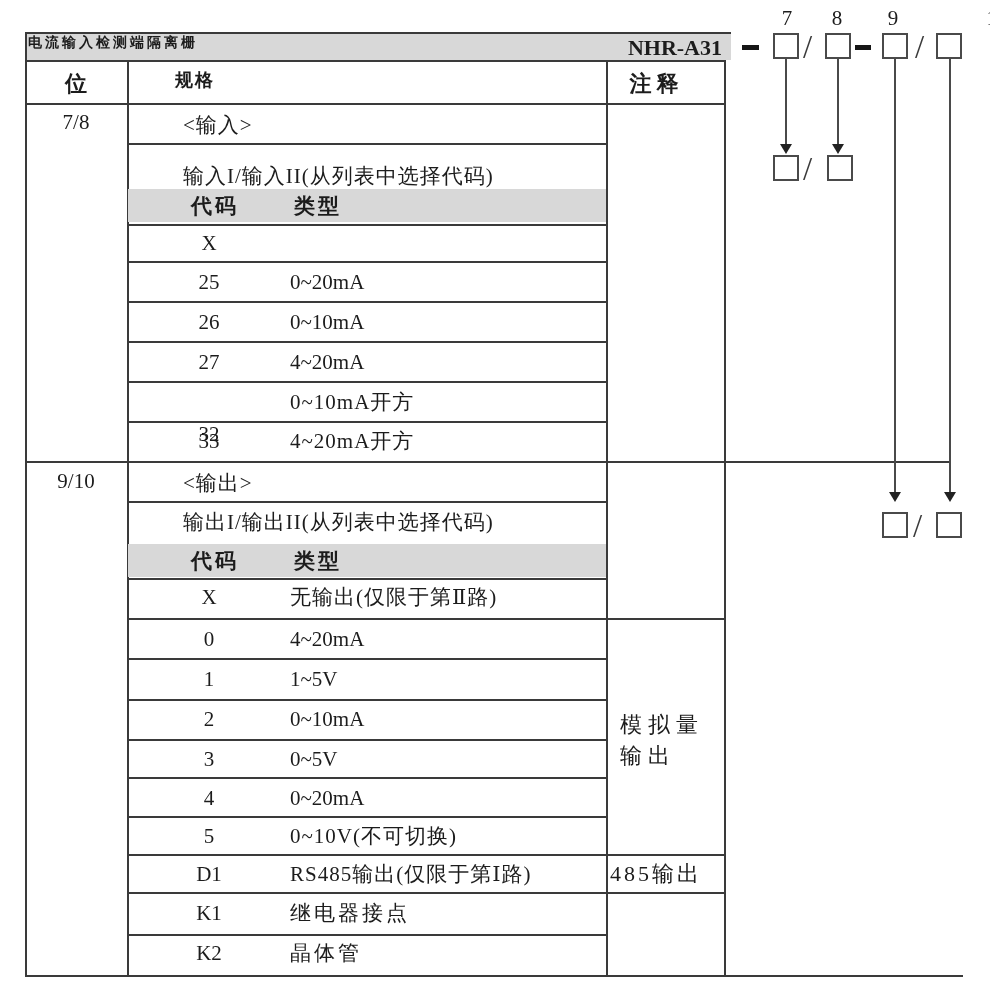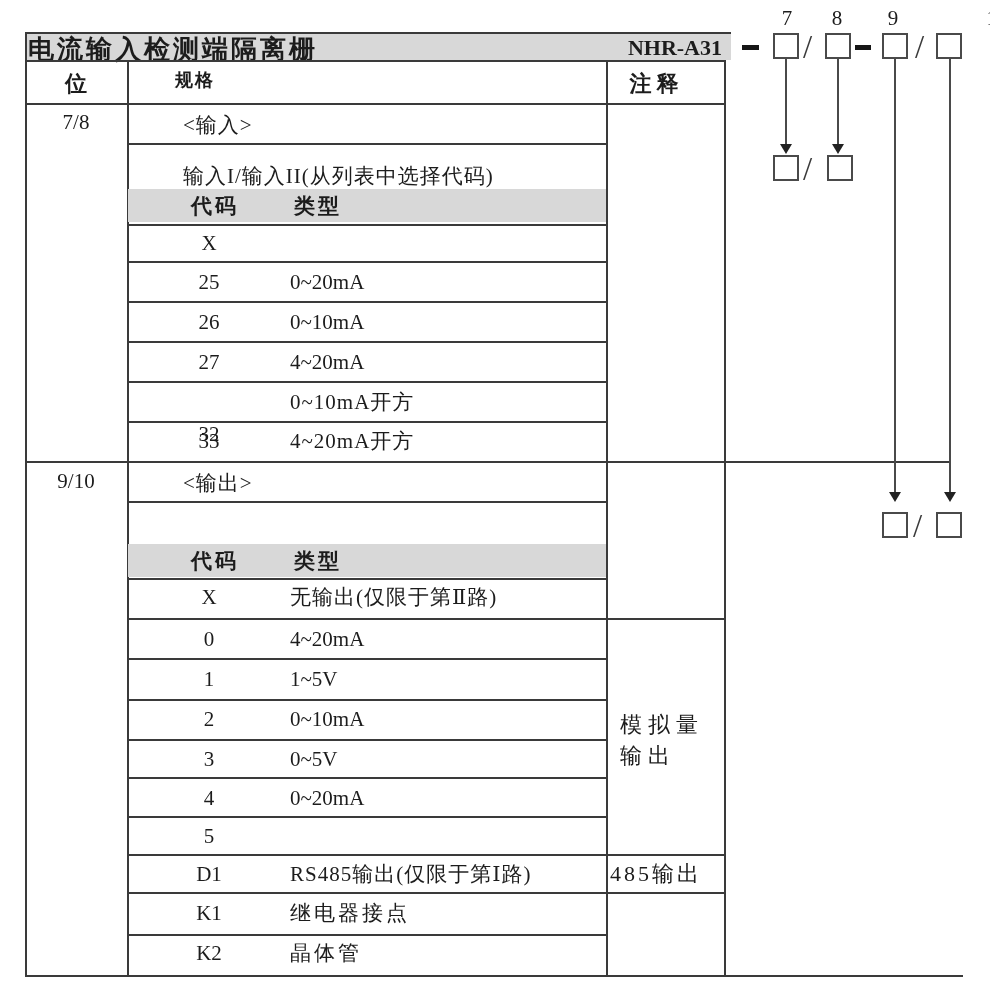--- a/index.html
+++ b/index.html
@@ -19,21 +19,21 @@
          border-right:6px solid transparent;border-top:10px solid #222;}
   .wrap2{white-space:normal;line-height:31px;}
 </style>
 </head>
 <body>
 
 <div id="page">
 
   <div class="band" style="left:25px;top:34px;width:706px;height:26px;"></div>
   <div class="ln" style="left:25px;top:32px;width:706px;height:2px;"></div>
-  <div class="txt b" style="left:28px;top:35px;font-size:26px;letter-spacing:3px;">电流输入检测端隔离栅</div>
+  <div class="txt b" style="left:28px;top:35px;font-size:14px;letter-spacing:3px;">电流输入检测端隔离栅</div>
   <div class="txt b" style="left:604px;top:35px;width:118px;font-size:22px;text-align:right;">NHR-A31</div>
 
   <div class="ln" style="left:25px;top:60px;width:701px;height:2px;"></div>
   <div class="ln" style="left:25px;top:103px;width:701px;height:2px;"></div>
   <div class="ln" style="left:25px;top:461px;width:925px;height:2px;"></div>
   <div class="ln" style="left:25px;top:975px;width:938px;height:2px;"></div>
   <div class="ln" style="left:25px;top:32px;width:2px;height:945px;"></div>
   <div class="ln" style="left:127px;top:60px;width:2px;height:917px;"></div>
   <div class="ln" style="left:606px;top:60px;width:2px;height:917px;"></div>
   <div class="ln" style="left:724px;top:60px;width:2px;height:917px;"></div>
@@ -78,36 +78,38 @@
   <div class="txt" style="left:290px;top:310px;">0~10mA</div>
   <div class="txt ctr" style="left:186px;top:350px;width:46px;">27</div>
   <div class="txt" style="left:290px;top:350px;">4~20mA</div>
   <div class="txt ctr" style="left:186px;top:390px;width:46px;margin-top:32px;">32</div>
   <div class="txt" style="left:290px;top:390px;letter-spacing:1px;">0~10mA开方</div>
   <div class="txt ctr" style="left:186px;top:429px;width:46px;">33</div>
   <div class="txt" style="left:290px;top:429px;letter-spacing:1px;">4~20mA开方</div>
 
   <div class="txt ctr" style="left:25px;top:469px;width:102px;">9/10</div>
   <div class="txt" style="left:183px;top:471px;letter-spacing:1px;">&lt;输出&gt;</div>
+  <div class="txt" style="left:183px;top:510px;letter-spacing:1px;">输出I/输出II(从列表中选择代码)</div>
   <div class="txt b" style="left:191px;top:549px;letter-spacing:3px;">代码</div>
   <div class="txt b" style="left:294px;top:549px;letter-spacing:3px;">类型</div>
 
   <div class="txt ctr" style="left:186px;top:585px;width:46px;">X</div>
   <div class="txt" style="left:290px;top:585px;letter-spacing:1px;">无输出(仅限于第Ⅱ路)</div>
   <div class="txt ctr" style="left:186px;top:627px;width:46px;">0</div>
   <div class="txt" style="left:290px;top:627px;">4~20mA</div>
   <div class="txt ctr" style="left:186px;top:667px;width:46px;">1</div>
   <div class="txt" style="left:290px;top:667px;">1~5V</div>
   <div class="txt ctr" style="left:186px;top:707px;width:46px;">2</div>
   <div class="txt" style="left:290px;top:707px;">0~10mA</div>
   <div class="txt ctr" style="left:186px;top:747px;width:46px;">3</div>
   <div class="txt" style="left:290px;top:747px;">0~5V</div>
   <div class="txt ctr" style="left:186px;top:786px;width:46px;">4</div>
   <div class="txt" style="left:290px;top:786px;">0~20mA</div>
   <div class="txt ctr" style="left:186px;top:824px;width:46px;">5</div>
+  <div class="txt" style="left:290px;top:824px;letter-spacing:1px;">0~10V(不可切换)</div>
   <div class="txt ctr" style="left:186px;top:862px;width:46px;">D1</div>
   <div class="txt" style="left:290px;top:862px;letter-spacing:1px;">RS485输出(仅限于第Ⅰ路)</div>
   <div class="txt ctr" style="left:186px;top:901px;width:46px;">K1</div>
   <div class="txt" style="left:290px;top:901px;letter-spacing:3px;">继电器接点</div>
   <div class="txt ctr" style="left:186px;top:941px;width:46px;">K2</div>
   <div class="txt" style="left:290px;top:941px;letter-spacing:3px;">晶体管</div>
 
   <div class="txt wrap2" style="left:620px;top:709px;width:104px;font-size:22px;letter-spacing:6px;">模拟量输出</div>
   <div class="txt" style="left:610px;top:861px;font-size:22px;letter-spacing:3px;">485输出</div>
 

